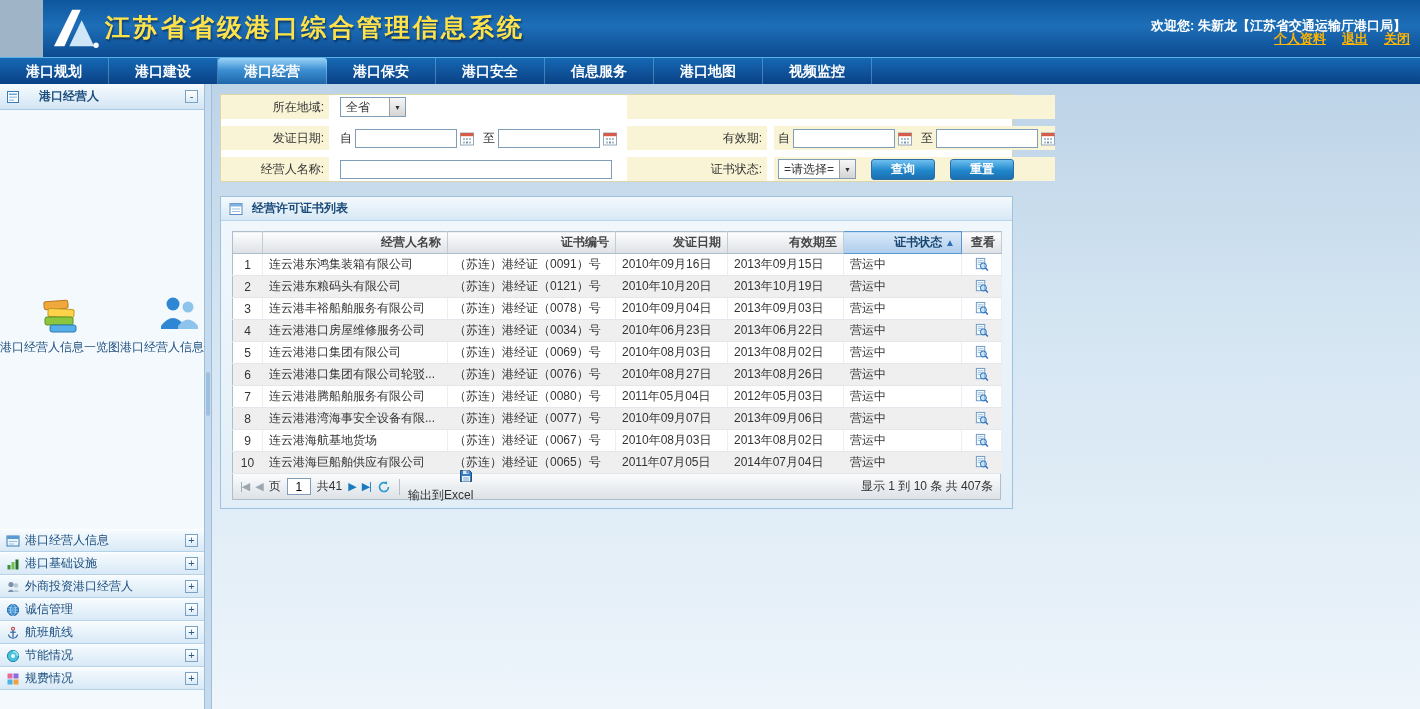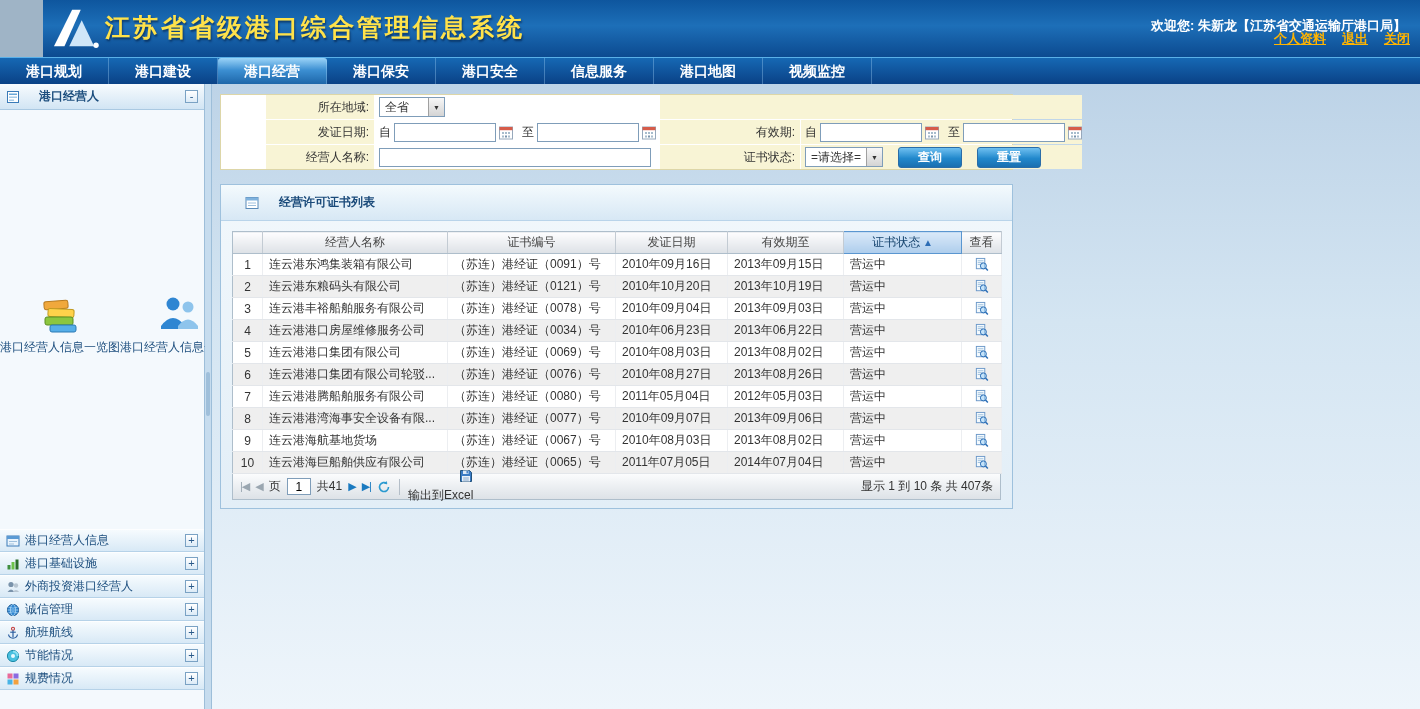--- a/index.html
+++ b/index.html
@@ -60,21 +60,21 @@
     position:relative; cursor:col-resize; }
   .splitter .handle { position:absolute; top:46%; left:1px; width:4px; height:44px;
     background:#9fbfda; border-radius:2px; }
 
   
   .main { flex:1; background:linear-gradient(180deg,#bdd3e7 0%,#d4e5f2 38%,#eef5fb 100%);
     padding:10px 0 0 8px; overflow:hidden; }
 
   
   .search-form { width:793px; display:grid; grid-template-columns:108px 284px 140px 1fr;
-    grid-auto-rows:24px; gap:1px; background:#fff; border:1px solid #ddd6a8;padding-left:45px; }
+    grid-auto-rows:24px; gap:7px; background:#fff; border:1px solid #ddd6a8; }
   .cell { display:flex; align-items:center; }
   .lbl { justify-content:flex-end; padding-right:5px; background:#f8f4d5; color:#333; white-space:nowrap; }
   .wcell { background:#ffffff; padding-left:4px; gap:3px; }
   .ycell { background:#f8f4d5; padding-left:4px; gap:3px; }
   .span2 { grid-column:3 / 5; }
   .tb { height:19px; border:1px solid #7f9db9; background:#fff; font-size:12px; padding:0 3px;
     font-family:"Liberation Sans","DejaVu Sans",sans-serif; }
   .tb.date { width:102px; }
   .tb.wide { width:272px; }
   .cal { width:14px; height:15px; display:inline-block; cursor:pointer; }
@@ -85,30 +85,30 @@
   .sel .arr { width:16px; background:linear-gradient(#f7f7f7,#d4d4d4); border-left:1px solid #a0a0a0;
     display:flex; align-items:center; justify-content:center; font-size:7px; color:#333; }
   .btn { width:64px; height:21px; border:1px solid #2a6da8; border-radius:3px;
     background:linear-gradient(180deg,#6fc0f0,#2188cc 55%,#1a6fb0); color:#fff; font-weight:bold;
     font-size:12px; display:inline-flex; align-items:center; justify-content:center;
     cursor:pointer; margin-left:12px; }
 
   
   .table-panel { width:793px; margin-top:14px; border:1px solid #9ec1dd;
     background:linear-gradient(180deg,#f2f8fc,#e2eef7); }
-  .panel-title { height:36px; background:linear-gradient(180deg,#f4fafd,#d7e8f5);
-    border-bottom:1px solid #b9d4ea; display:flex; align-items:center; gap:20px; padding:0 24px;
+  .panel-title { height:24px; background:linear-gradient(180deg,#f4fafd,#d7e8f5);
+    border-bottom:1px solid #b9d4ea; display:flex; align-items:center; gap:9px; padding:0 8px;
     color:#1a4a7a; font-weight:bold; }
   .panel-title .sm-icon { width:14px; height:14px; }
   .panel-body { padding:10px 11px 8px; }
   table.grid { width:769px; border-collapse:collapse; background:#fff; border:1px solid #aebecb;
     table-layout:fixed; }
   table.grid th { height:22px; background:linear-gradient(180deg,#fdfdfe,#dde1e6);
-    border-right:1px solid #c3cbd3; border-bottom:1px solid #aebecb; font-weight:normal; color:#444;
-    text-align:center; padding:0 6px; font-size:12px; cursor:pointer; white-space:nowrap; }
+    border-right:1px solid #c3cbd3; border-bottom:1px solid #aebecb; font-weight:bold; color:#444;
+    text-align:right; padding:0 6px; font-size:12px; cursor:pointer; white-space:nowrap; }
   table.grid th.sorted { background:linear-gradient(180deg,#d9e9f9,#aecdec); border:1px solid #5a96d0;
     color:#17456f; }
   .sort-arrow { color:#2d6db5; font-size:10px; }
   table.grid td { height:22px; border-right:1px solid #eceef1; border-bottom:1px solid #e3e6ea;
     padding:0 6px; color:#333; overflow:hidden; white-space:nowrap; text-overflow:ellipsis; }
   tr.even td { background:#efefef; }
   td.num { text-align:center; color:#555; }
   td.view { text-align:center; }
   .view-icon { display:inline-block; width:15px; height:15px; cursor:pointer; vertical-align:middle; }
   .view-icon svg { width:100%; height:100%; display:block; }

